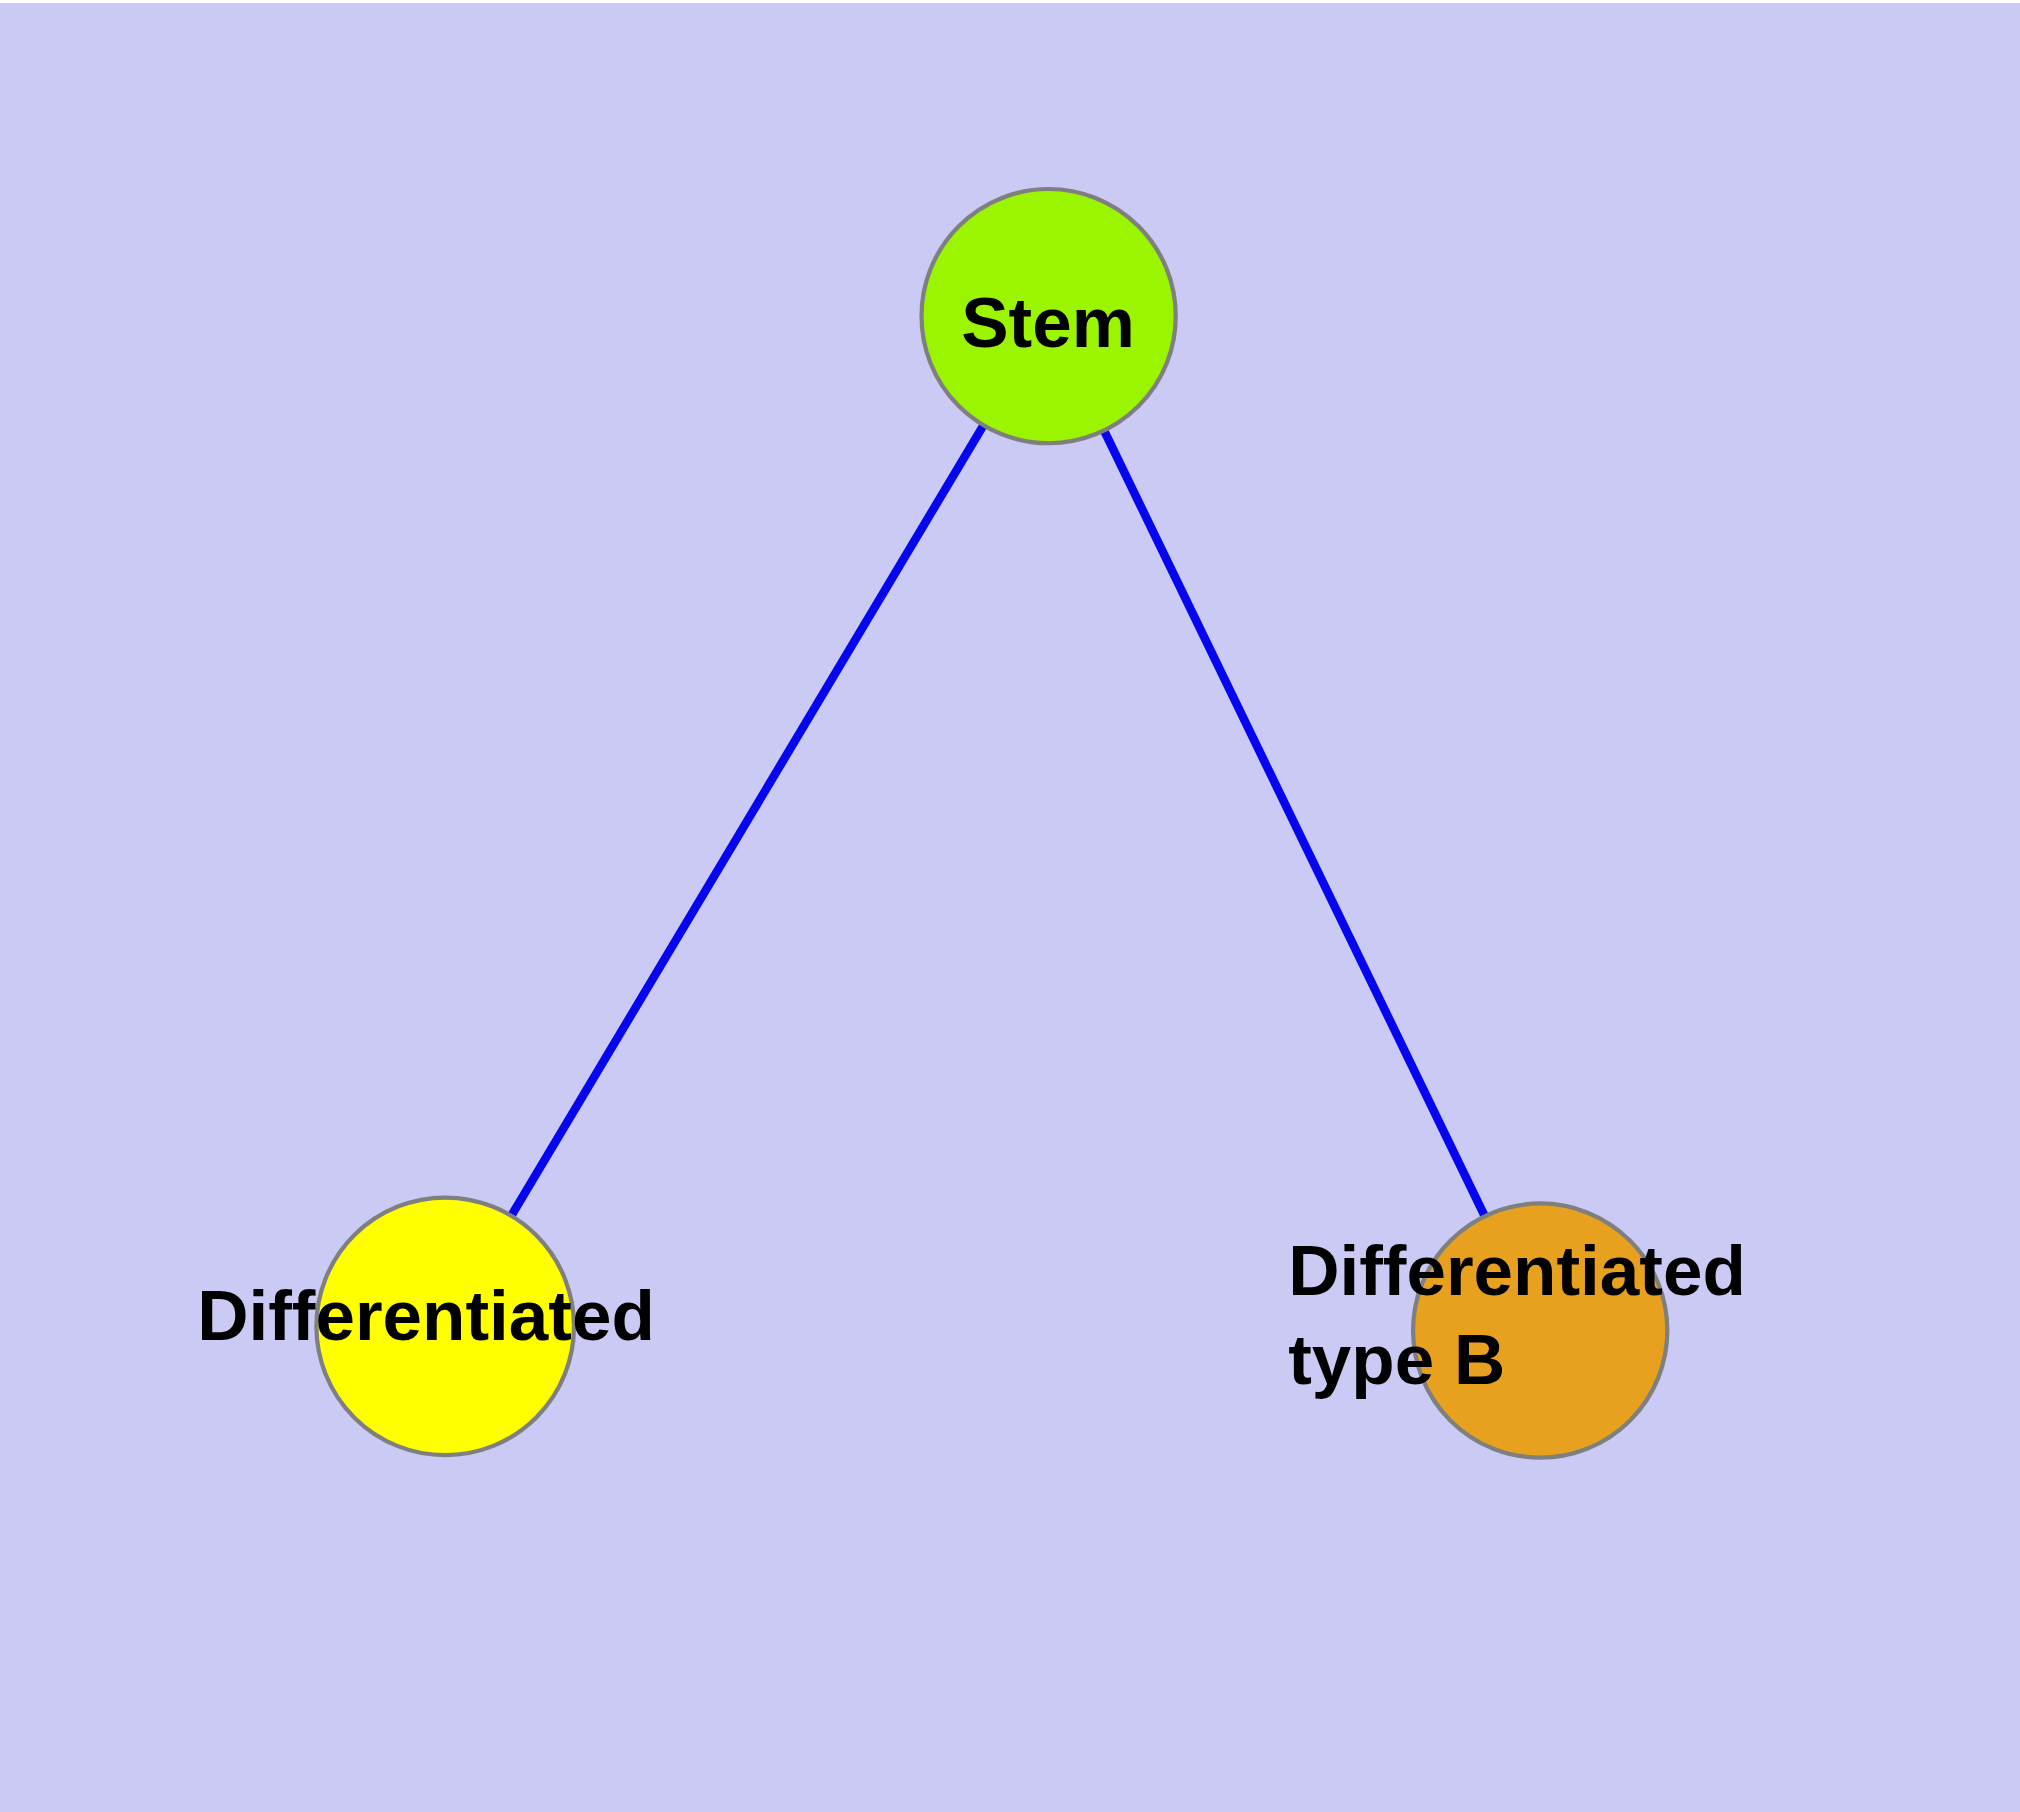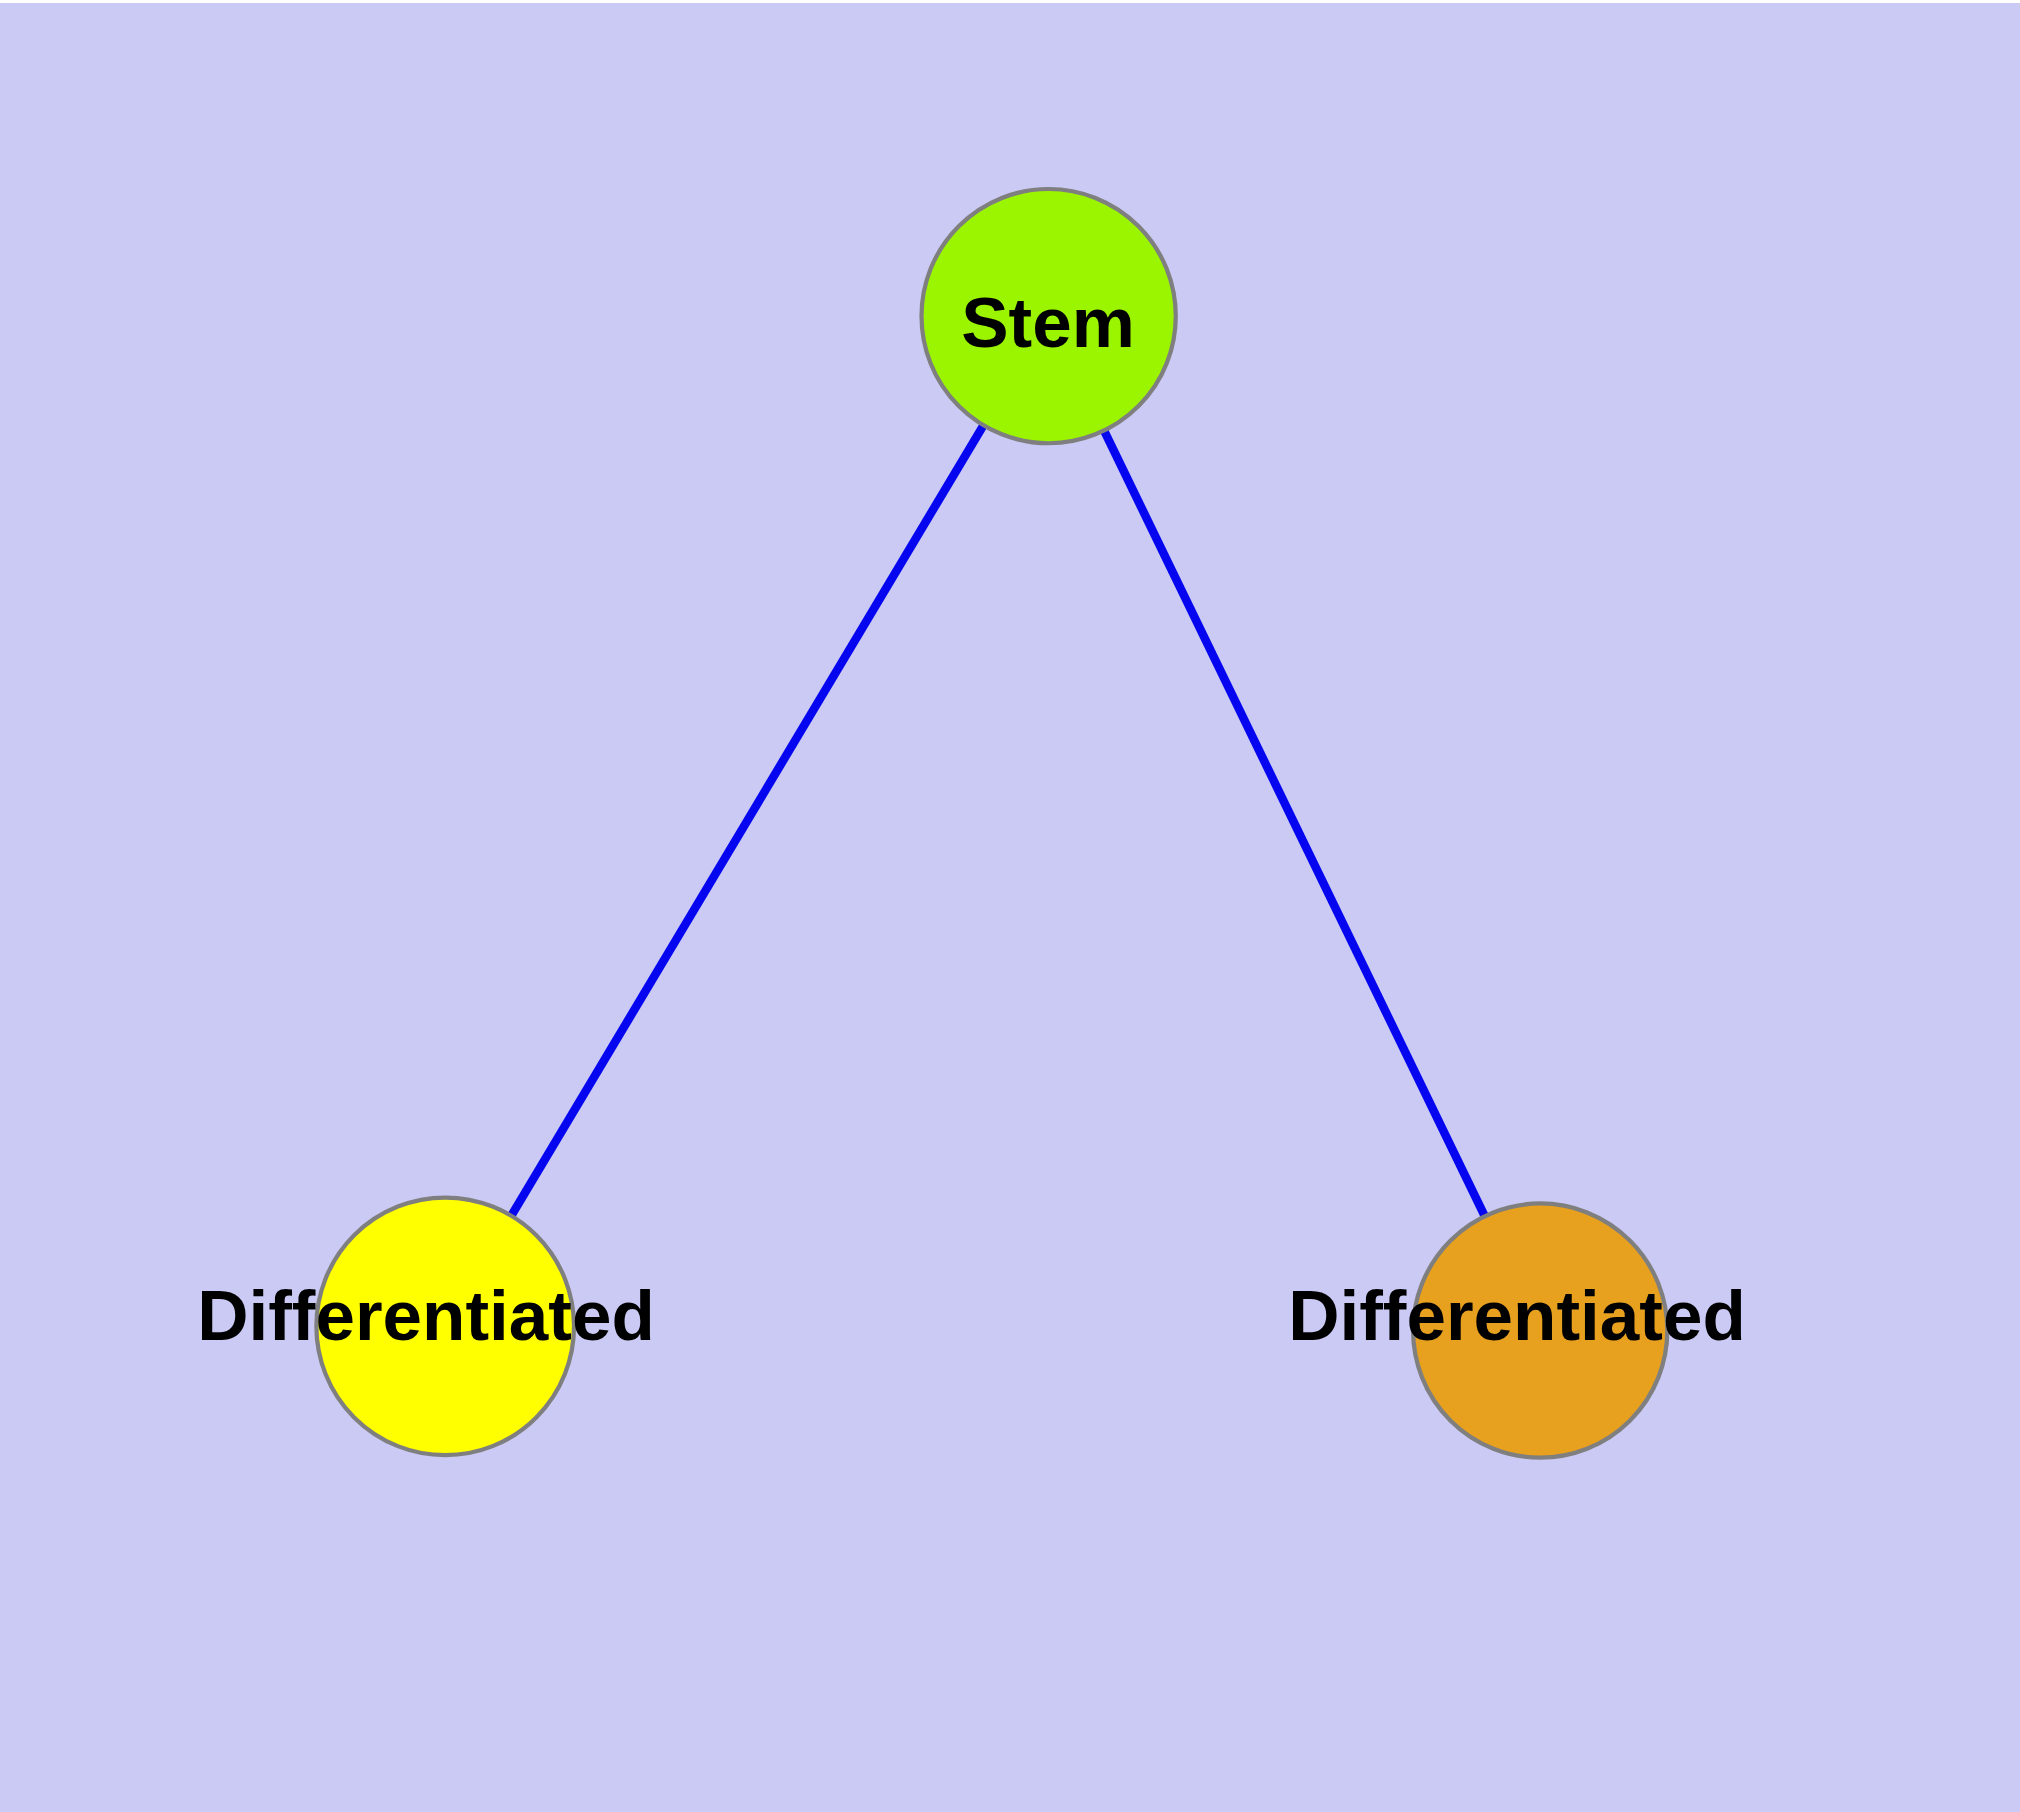--- a/index.html
+++ b/index.html
@@ -61,16 +61,17 @@
   </svg>
 
   <div class="node-label label-stem">Stem</div>
 
   <div class="node-label label-type-a">
     <div>Differentiated</div>
   </div>
 
   <div class="node-label label-type-b">
     <div>Differentiated</div>
+    <div>type B</div>
   </div>
 
 </div>
 
 
 </body></html>

